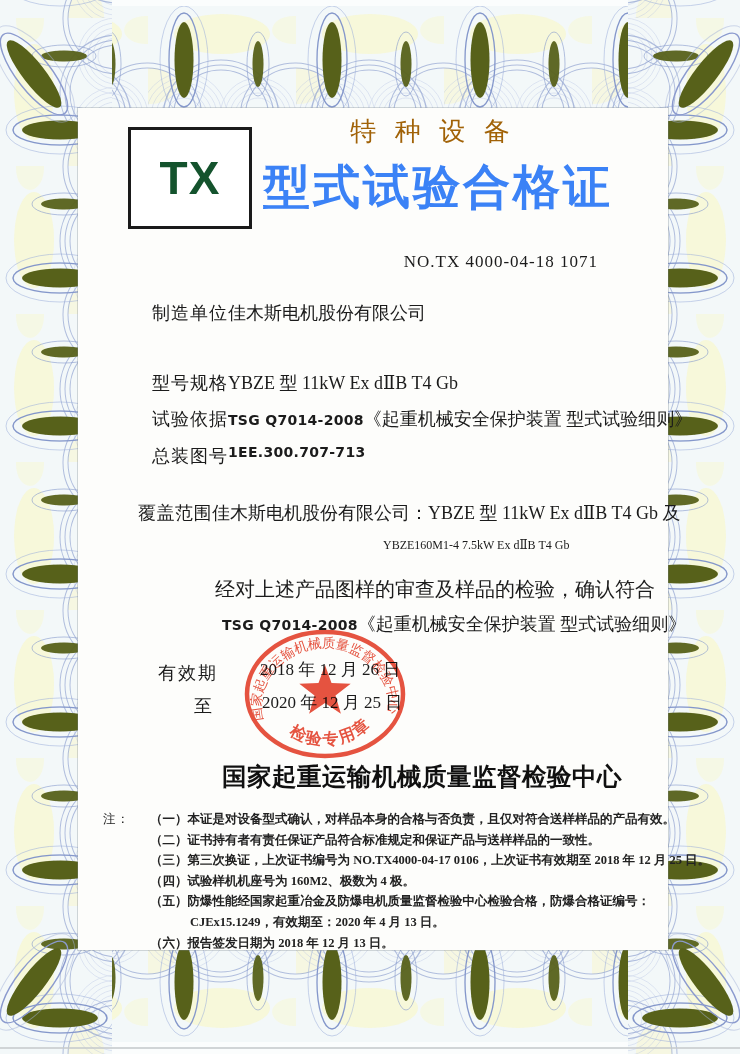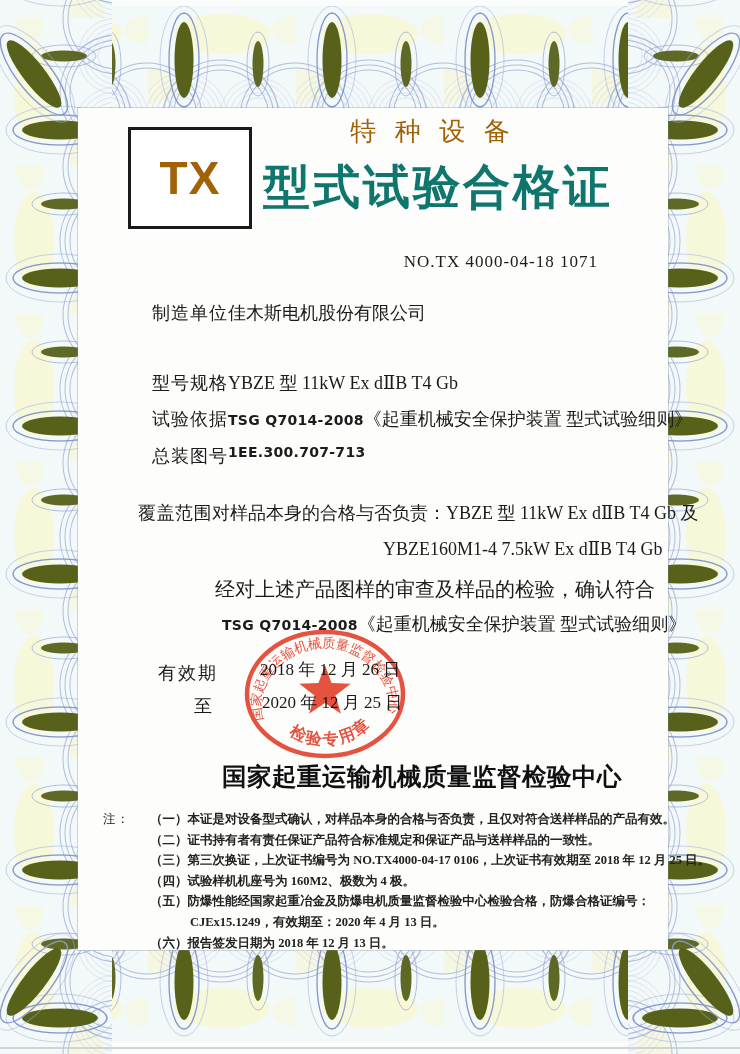--- a/index.html
+++ b/index.html
@@ -18,44 +18,44 @@
     box-shadow:0 0 0 1px rgba(120,130,135,.30);
   }
   .content{position:absolute;left:0;top:0;width:740px;height:1054px;z-index:3;}
   .scan-edge{position:absolute;left:0;top:1047px;width:740px;height:2px;background:#c7cbcd;opacity:.8;z-index:1;}
 
   .tx-badge{
     position:absolute;left:128px;top:127px;width:118px;height:96px;
     border:3px solid #1a1a1a;background:#fff;
     display:flex;align-items:center;justify-content:center;
     font-family:"Liberation Sans","DejaVu Sans",sans-serif;
-    font-weight:700;font-size:46px;letter-spacing:1px;color:#a16207;
+    font-weight:700;font-size:46px;letter-spacing:1px;color:#14532d;
   }
   .hdr-small{
     position:absolute;left:268px;top:114px;width:330px;
     text-align:center;font-size:26px;letter-spacing:6px;white-space:nowrap;color:#a16207;
   }
   .title{
     position:absolute;left:248px;top:156px;width:380px;
-    text-align:center;font-size:47px;font-weight:700;letter-spacing:3px;white-space:nowrap;color:#0f766e;
+    text-align:center;font-size:47px;font-weight:700;letter-spacing:3px;white-space:nowrap;color:#3b82f6;
   }
   .certno{
     position:absolute;left:268px;top:252px;width:330px;
     text-align:right;font-size:17px;letter-spacing:1px;white-space:nowrap;
   }
 
   .row{position:absolute;left:140px;display:flex;white-space:nowrap;font-size:18px;}
   .row .lab{width:76px;letter-spacing:1px;flex:0 0 auto;margin-left:12px;}
   .row .val{margin-left:0;}
   .hei{font-family:"DejaVu Sans","Liberation Sans",sans-serif;font-weight:700;font-size:14px;letter-spacing:.3px;}
   .r1{top:301px}.r2{top:336px}.r3{top:371px}.r4{top:407px}.r5{top:444px}
 
   .cov1{position:absolute;left:138px;top:501px;display:flex;white-space:nowrap;font-size:18px;}
   .cov1 .lab{width:74px;letter-spacing:.5px;flex:0 0 auto;}
-  .cov2{position:absolute;left:383px;top:538px;font-size:18px;white-space:nowrap;}
+  .cov2{position:absolute;left:383px;top:538px;font-size:12px;white-space:nowrap;}
   .cov3{position:absolute;left:207px;top:576px;font-size:20px;white-space:nowrap;margin-left:8px;}
   .cov4{position:absolute;left:222px;top:612px;font-size:18px;white-space:nowrap;}
 
   .vlab1{position:absolute;left:158px;top:661px;font-size:18px;letter-spacing:2px;white-space:nowrap;}
   .vlab2{position:absolute;left:194px;top:694px;font-size:18px;white-space:nowrap;}
   .vdate1{position:absolute;left:260px;top:658px;font-size:17px;white-space:nowrap;}
   .vdate2{position:absolute;left:262px;top:691px;font-size:17px;white-space:nowrap;}
 
   .issuer{
     position:absolute;left:222px;top:760px;font-size:24.5px;font-weight:700;
@@ -166,21 +166,21 @@
       <span class="lab">试验依据</span>
       <span class="val"><span class="hei">TSG Q7014-2008</span><span>《起重机械安全保护装置  型式试验细则》</span></span>
     </div>
     <div class="row r5">
       <span class="lab">总装图号</span>
       <span class="val hei">1EE.300.707-713</span>
     </div>
 
     <div class="cov1">
       <span class="lab">覆盖范围</span>
-      <span>对样品本身的合格与否负责：YBZE 型 11kW Ex dⅡB T4 Gb 及</span>
+      <span>佳木斯电机股份有限公司：YBZE 型 11kW Ex dⅡB T4 Gb 及</span>
     </div>
     <div class="cov2">YBZE160M1-4 7.5kW Ex dⅡB T4 Gb</div>
     <div class="cov3">经对上述产品图样的审查及样品的检验，确认符合</div>
     <div class="cov4">
       <span class="hei">TSG Q7014-2008</span><span>《起重机械安全保护装置  型式试验细则》</span>
     </div>
 
     <div class="vlab1">有效期</div>
     <div class="vlab2">至</div>
     <div class="vdate1">2018 年 12 月 26 日</div>

